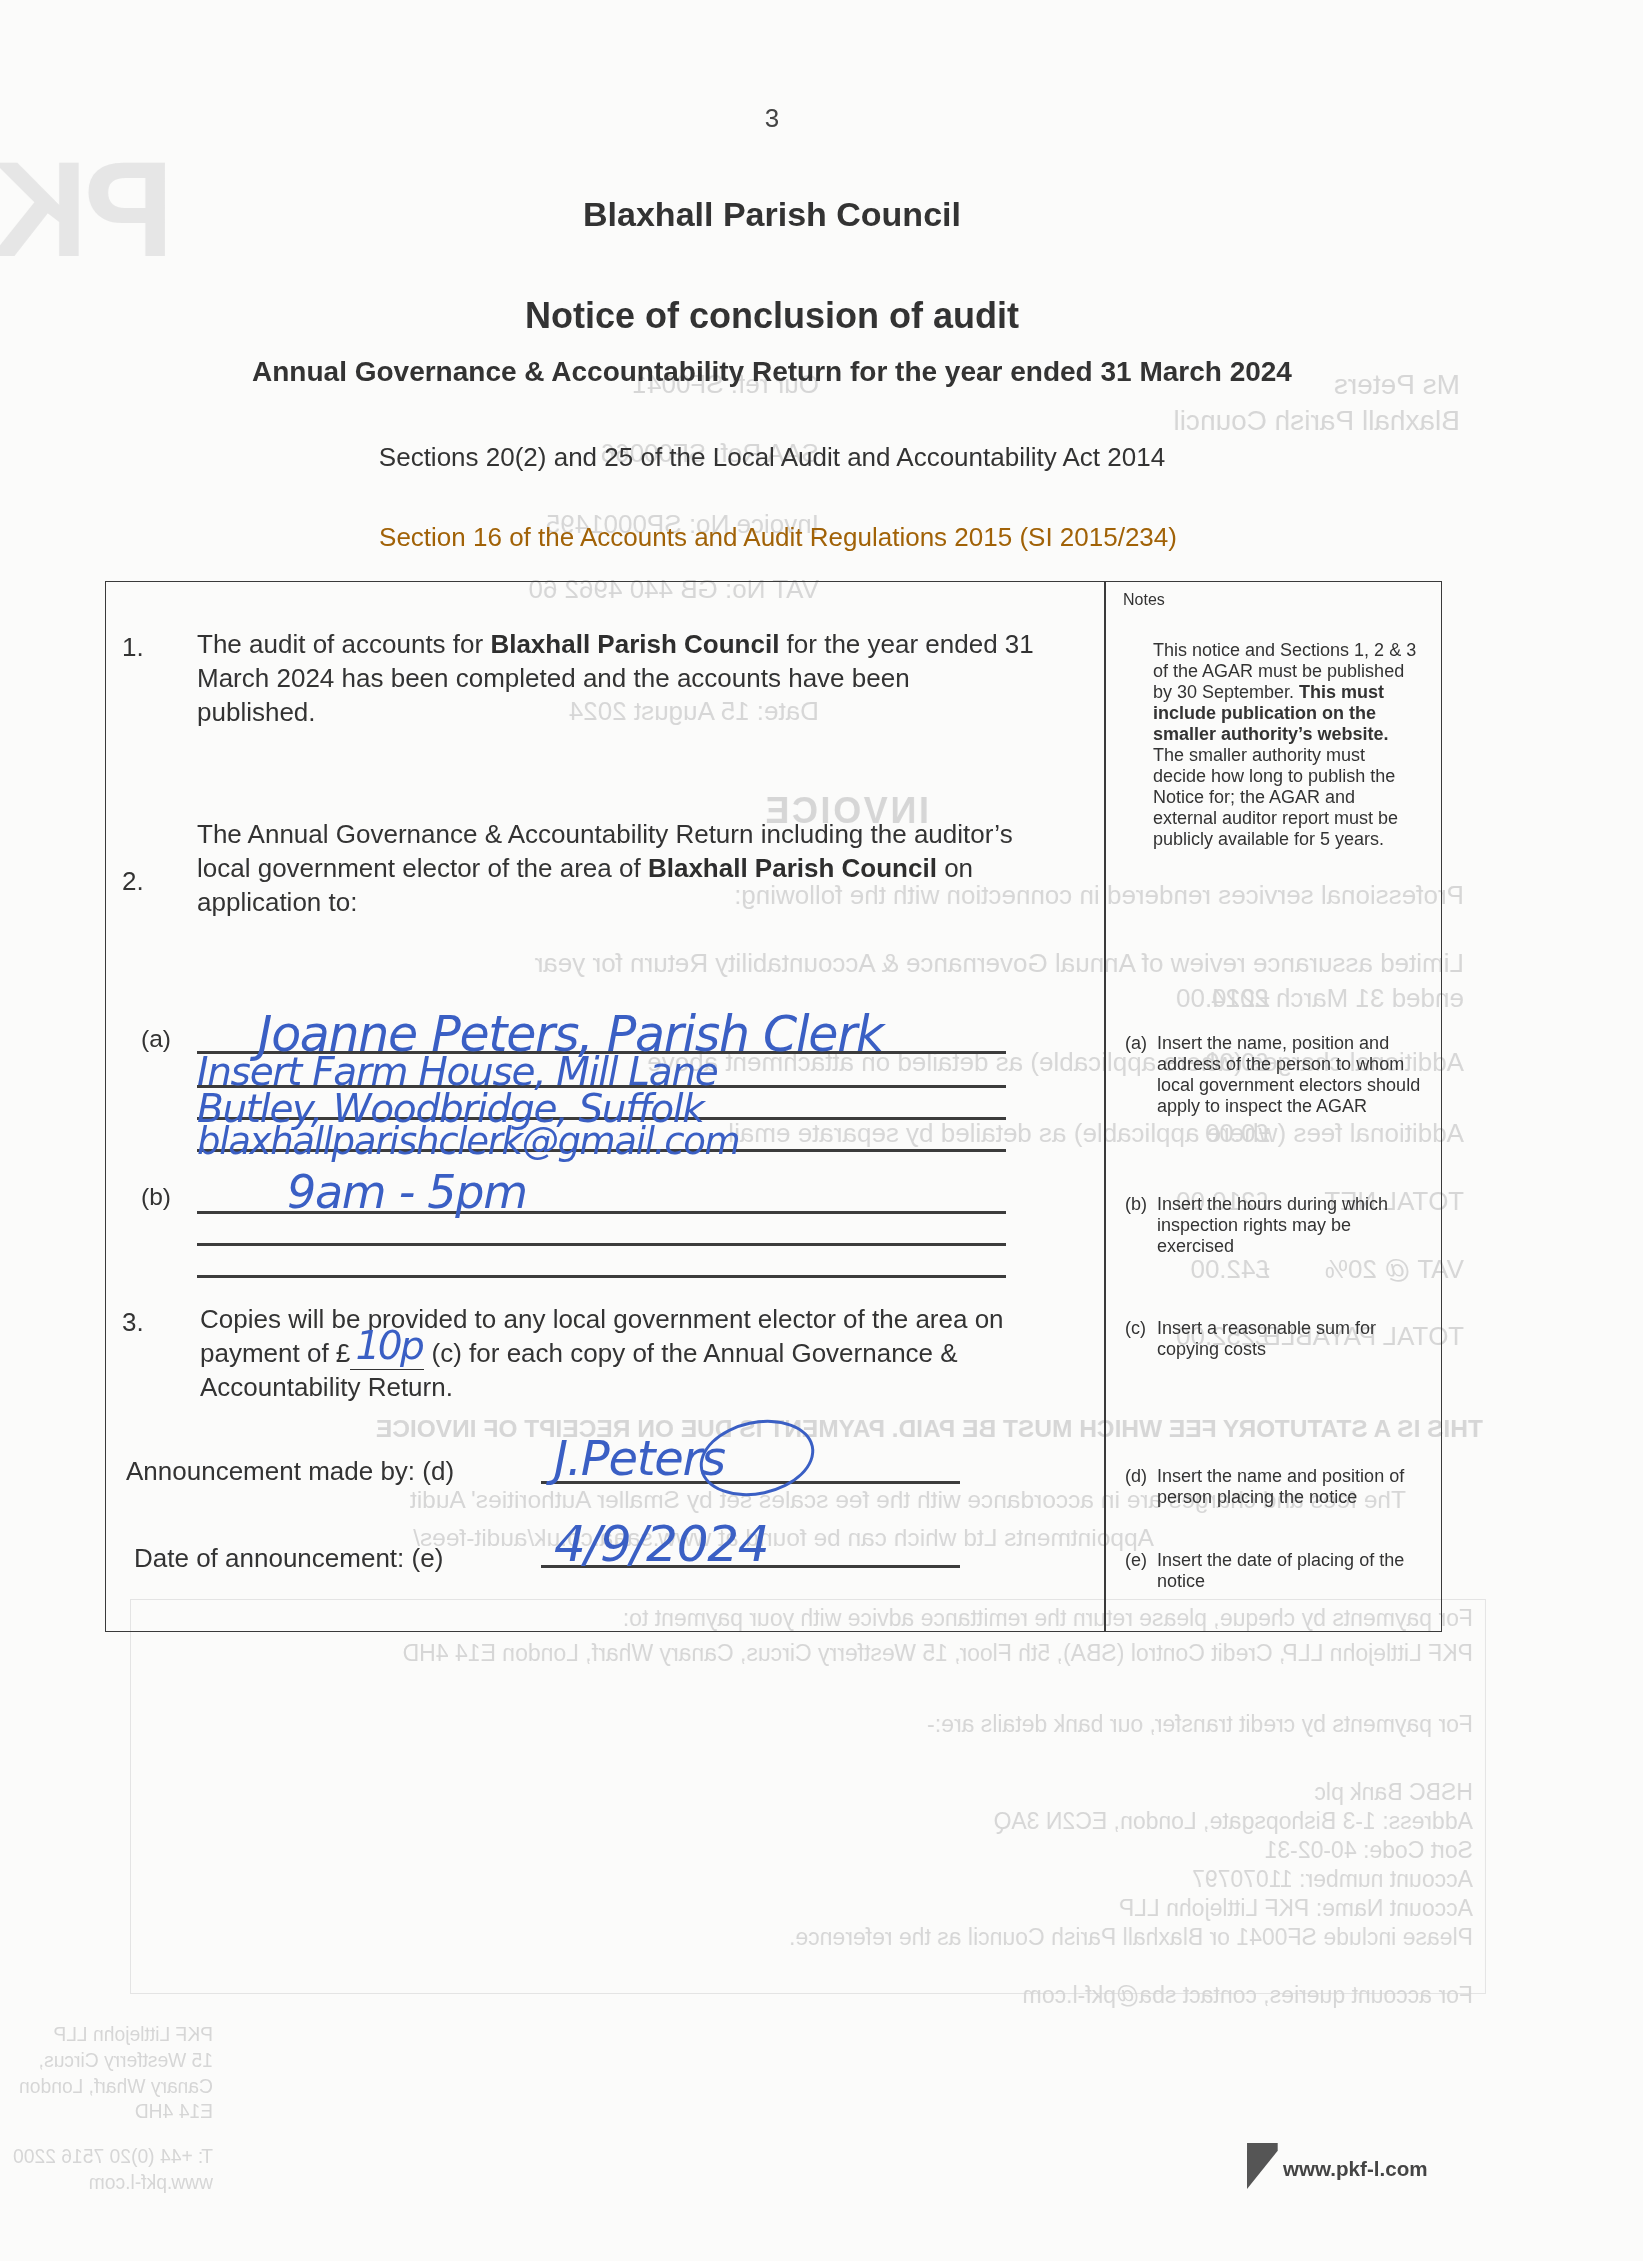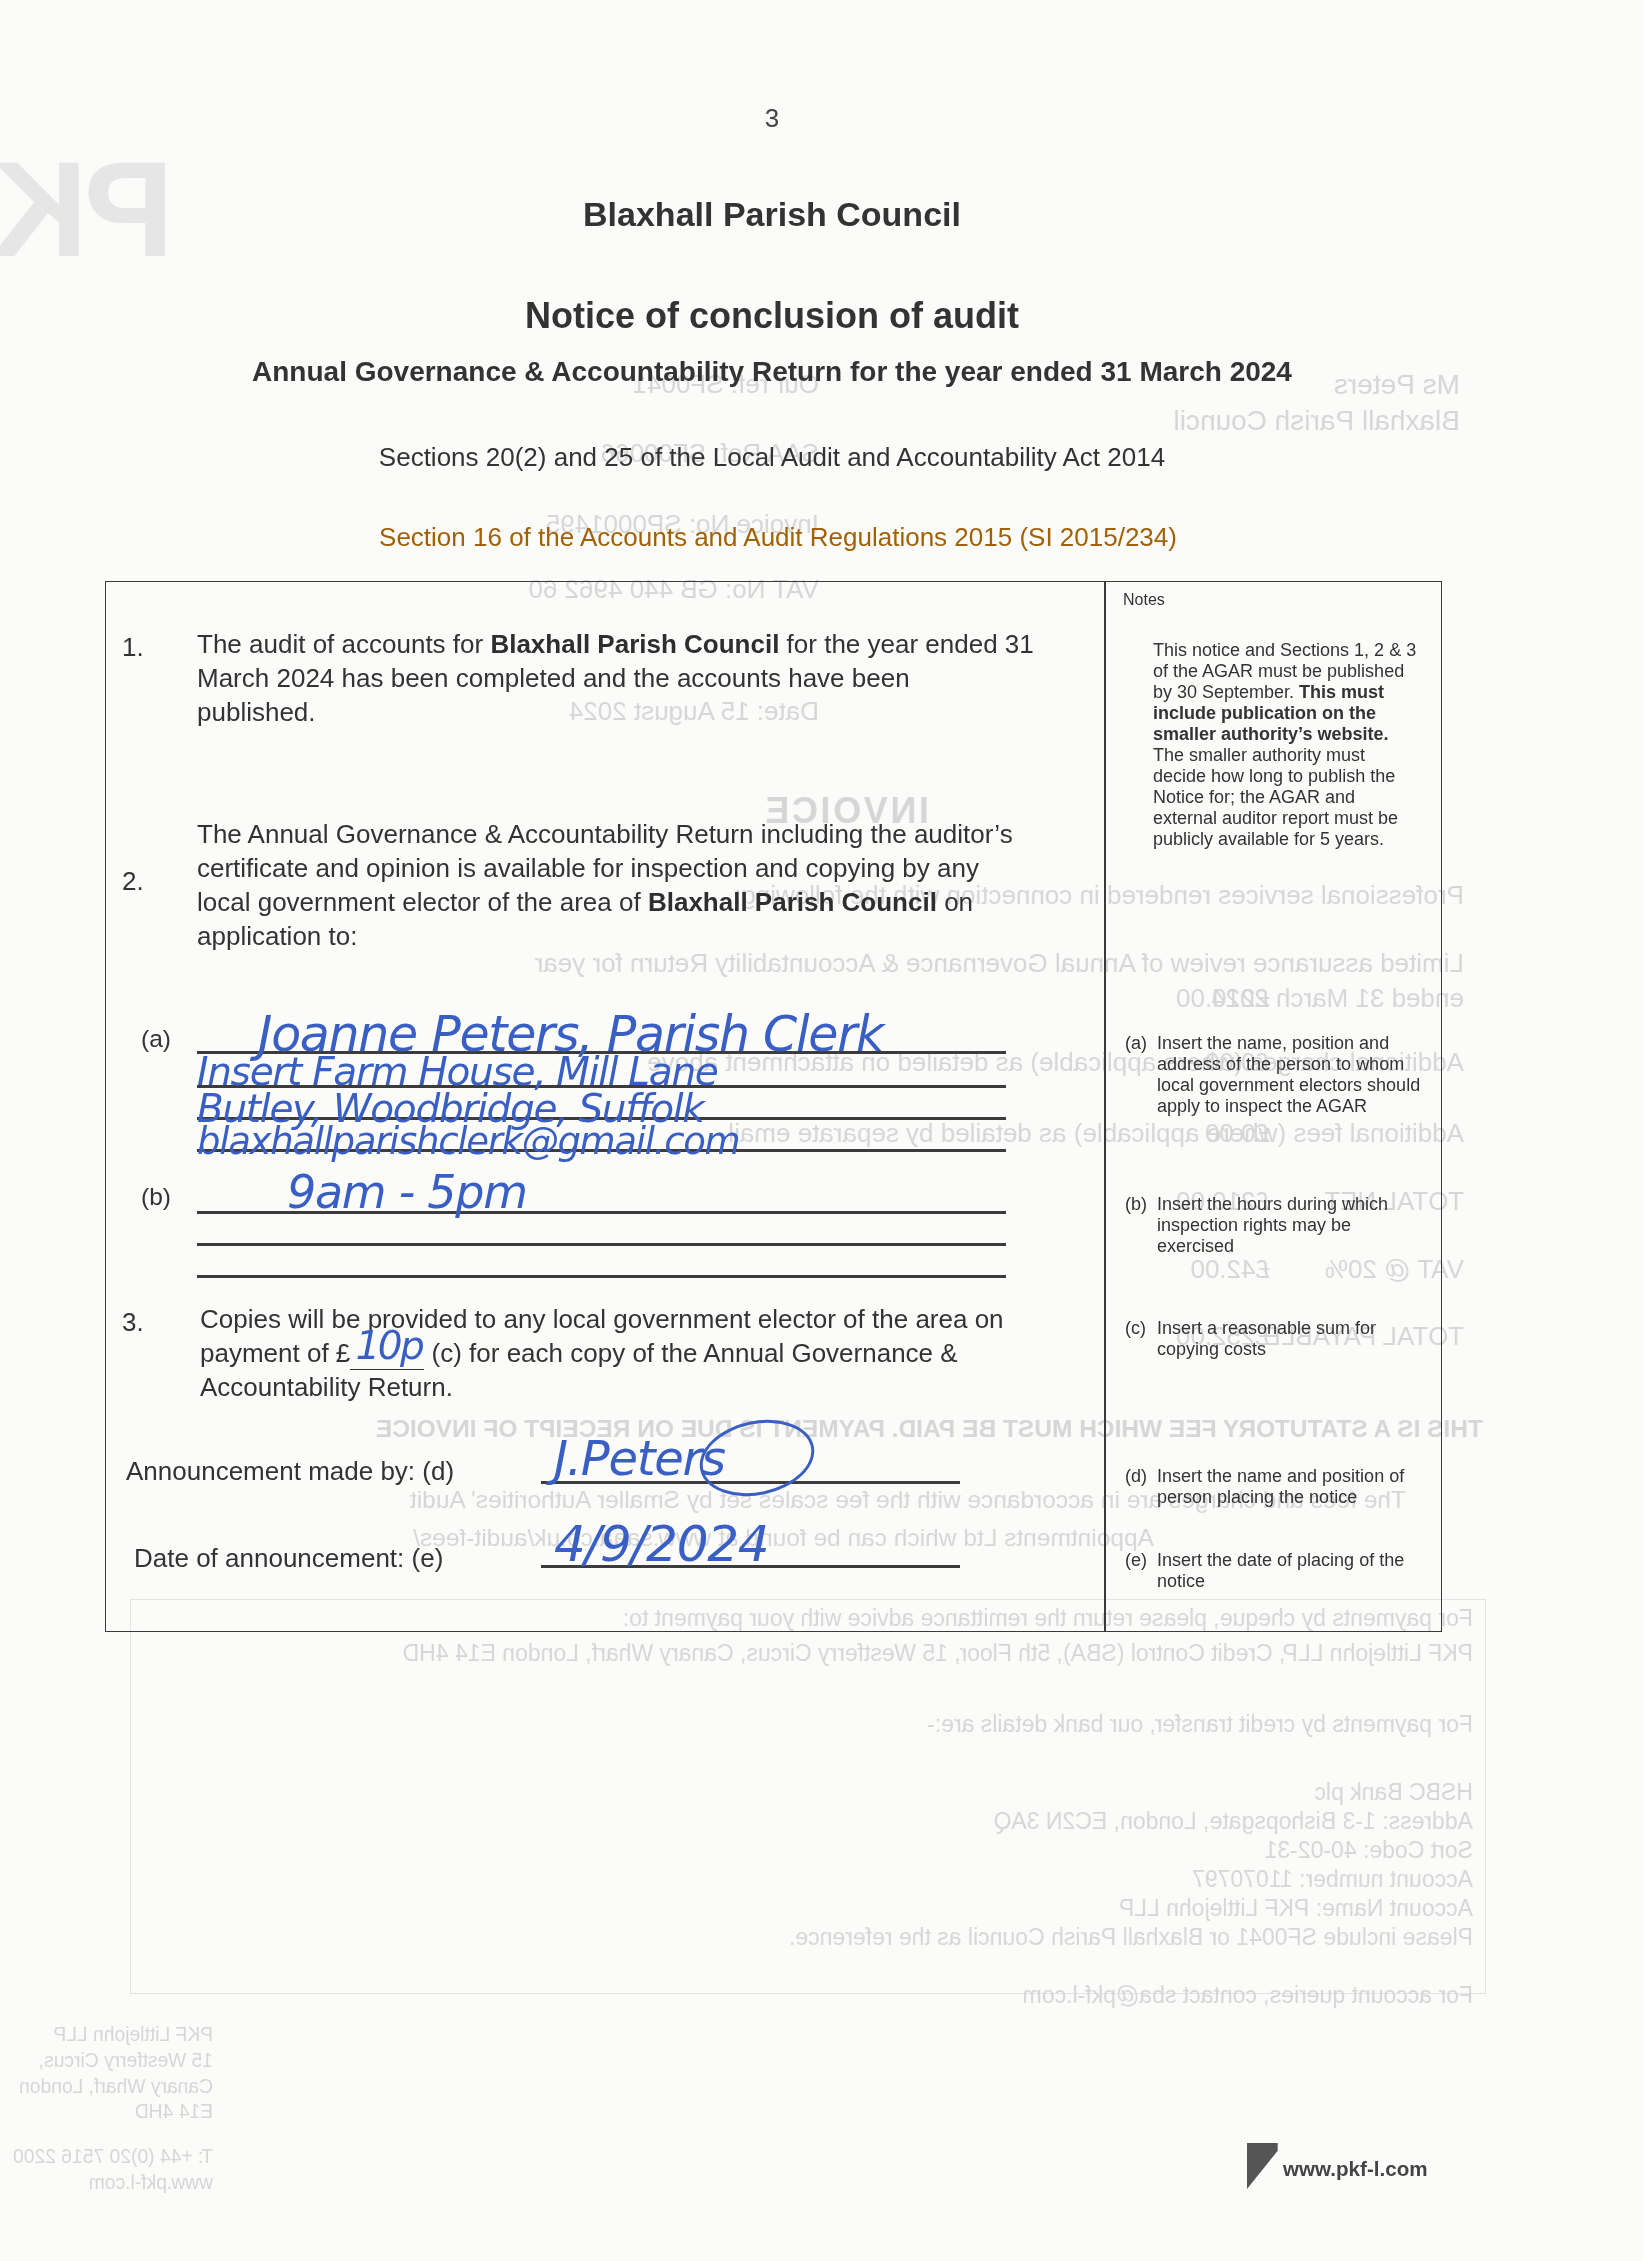--- a/index.html
+++ b/index.html
@@ -122,21 +122,20 @@
 <div class="item-num" style="left:122px; top:632px;">1.</div>
 <div class="para" style="left:197px; top:627px; width:902px;">
   <div><span>The audit of accounts for </span><b>Blaxhall Parish Council</b><span> for the year ended 31</span></div>
   <div>March 2024 has been completed and the accounts have been</div>
   <div>published.</div>
 </div>
 
 <div class="item-num" style="left:122px; top:866px;">2.</div>
 <div class="para" style="left:197px; top:817px; width:902px;">
   <div>The Annual Governance &amp; Accountability Return including the auditor’s</div>
-  <div>certificate and opinion is available for inspection and copying by any</div>
   <div><span>local government elector of the area of </span><b>Blaxhall Parish Council</b><span> on</span></div>
   <div>application to:</div>
 </div>
 
 <div class="label-a" style="left:141px; top:1025px;">(a)</div>
 <div class="rule" style="left:197px; top:1051px; width:809px;"></div>
 <div class="rule" style="left:197px; top:1085px; width:809px;"></div>
 <div class="rule" style="left:197px; top:1117px; width:809px;"></div>
 <div class="rule" style="left:197px; top:1149px; width:809px;"></div>
 <div class="hand" style="left:258px; top:1006px; font-size:49px;">Joanne Peters, Parish Clerk</div>

